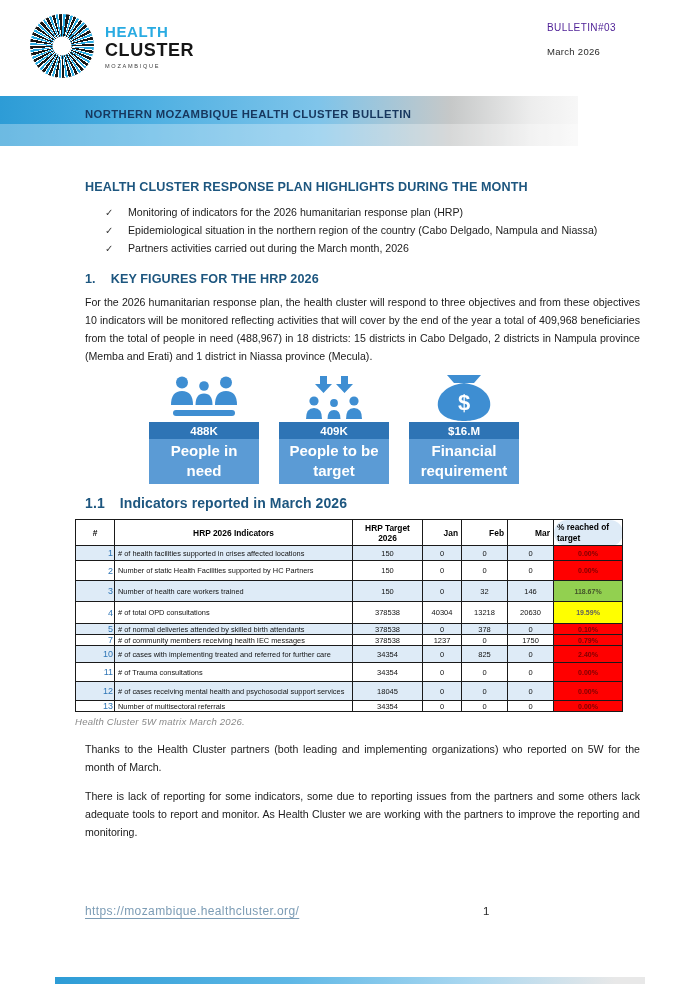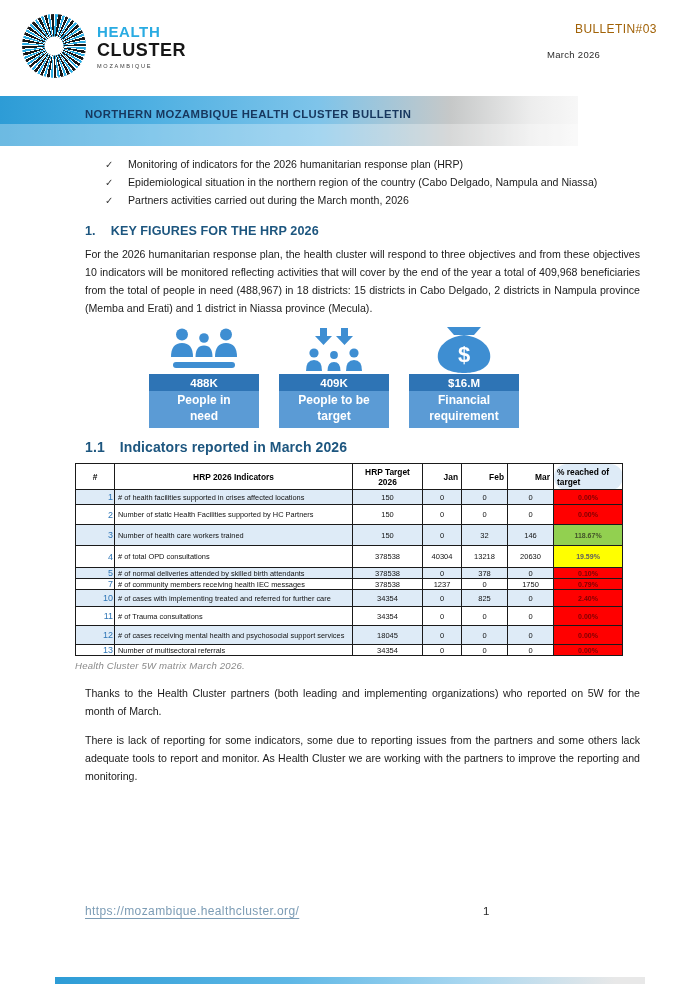--- a/index.html
+++ b/index.html
@@ -4,34 +4,34 @@
 <style>
   * { margin:0; padding:0; box-sizing:border-box; }
   html,body { background:#9a9a9a; }
   body { font-family:"Liberation Sans", sans-serif; }
   .page {
     position:relative; width:696px; height:985px; margin:0 auto;
     background:#ffffff; overflow:hidden;
   }
 
   
-  .top-logo { position:absolute; left:22px; top:14px; display:flex; align-items:center; gap:11px; }
+  .top-logo { position:absolute; left:30px; top:14px; display:flex; align-items:center; gap:11px; }
   .spiral {
     width:64px; height:64px; border-radius:50%;
     background:
       radial-gradient(circle at 50% 50%, #ffffff 0 9px, rgba(255,255,255,0) 10px),
       repeating-conic-gradient(from 3deg, var(--logo-blue,#29ABE2) 0deg 4deg, rgba(0,0,0,0) 4deg 12.8deg),
       repeating-conic-gradient(from 9deg, #171717 0deg 5deg, rgba(0,0,0,0) 5deg 12.8deg);
   }
   .logo-words { display:flex; flex-direction:column; }
   .logo-w1 { color:var(--logo-blue,#29ABE2); font-size:15px; font-weight:bold; letter-spacing:.6px; line-height:1.15; }
   .logo-w2 { color:#161616; font-size:18px; font-weight:bold; letter-spacing:.6px; line-height:1.15; }
   .logo-w3 { color:#3c3c3c; font-size:5.6px; letter-spacing:1.7px; margin-top:3px; }
   .issue { position:absolute; left:547px; top:22px; }
-  .issue-no { font-size:12px; letter-spacing:.4px; color:#a16207;margin-left:28px; }
+  .issue-no { font-size:10px; letter-spacing:.4px; color:#4c1d95; }
   .issue-date { font-size:9.5px; color:#2c2c2c; margin-top:13px; letter-spacing:.3px; }
 
   
   .banner {
     position:absolute; left:0; top:96px; width:578px; height:50px;
     background:linear-gradient(90deg, var(--banner-blue,#2D9CD6) 0%, #4FB0E2 26%, #7EC4EA 55%, #C6C8C8 78%, #EDEDED 92%, #F7F7F7 100%);
     display:flex; align-items:center;
   }
   .banner::after {
     content:""; position:absolute; left:0; right:0; top:56%; bottom:0;
@@ -58,21 +58,21 @@
   
   .cards { margin-top:7px; margin-left:64px; display:flex; gap:20px; }
   .card { width:110px; }
   .card-icon { height:50px; display:flex; align-items:flex-end; justify-content:center; }
   .card-head {
     background:var(--card-header,#2E74B5); color:#fff; font-weight:bold;
     font-size:11.5px; text-align:center; padding:3px 0 2px;
   }
   .card-body {
     background:var(--card-body,#5B9BD5); color:#fff; font-weight:bold;
-    font-size:12px; text-align:center; line-height:1.3; padding:2px 0 4px;
+    font-size:15px; text-align:center; line-height:1.3; padding:2px 0 4px;
   }
 
   
   .tbl-wrap { margin-left:-10px; margin-top:8px; }
   table { border-collapse:collapse; table-layout:fixed; width:547px; }
   th, td { border:1px solid #1a1a1a; padding:0 3px; overflow:hidden; }
   table { border:1.5px solid #111; }
   th { font-size:8.4px; font-weight:bold; color:#000; background:#fff; height:26px; }
   th.al { text-align:right; }
   th.pcth { background:var(--stripe-blue,#DEEBF7); text-align:left; line-height:1.2;border-radius:13px; }
@@ -117,20 +117,21 @@
     <div class="issue-no">BULLETIN#03</div>
     <div class="issue-date">March 2026</div>
   </div>
 
   <div class="banner">
     <span class="banner-title">NORTHERN MOZAMBIQUE HEALTH CLUSTER BULLETIN</span>
   </div>
 
   <div class="content">
 
+    <h2 class="sec-title t-highlights">HEALTH CLUSTER RESPONSE PLAN HIGHLIGHTS DURING THE MONTH</h2>
     <ul class="checklist">
       <li>
         <span class="check">✓</span>
         <span class="txt">Monitoring of indicators for the 2026 humanitarian response plan (HRP)</span>
       </li>
       <li>
         <span class="check">✓</span>
         <span class="txt">Epidemiological situation in the northern region of the country (Cabo Delgado, Nampula and Niassa)</span>
       </li>
       <li>

